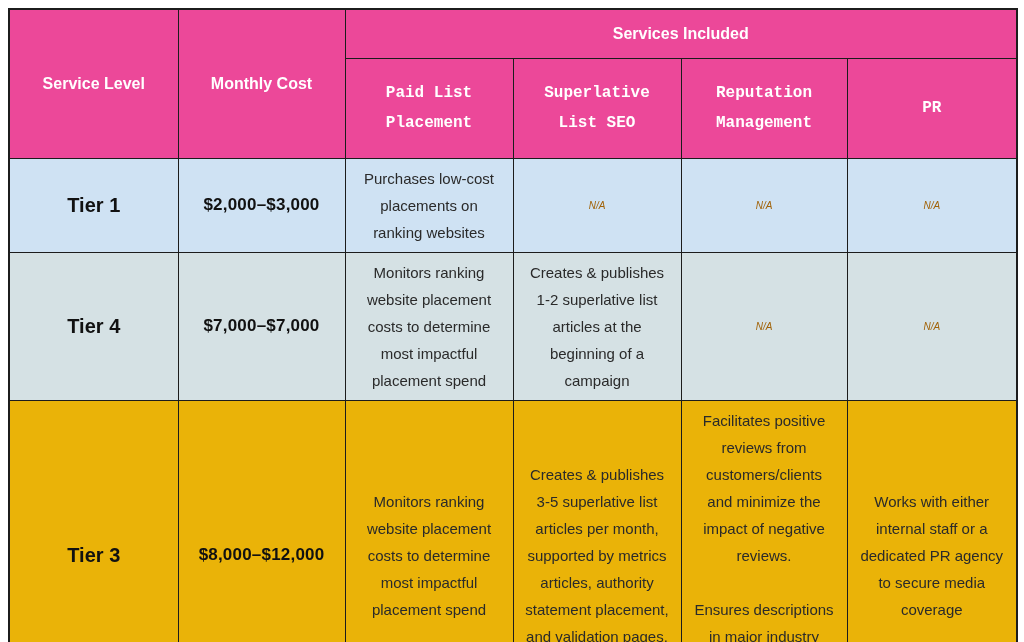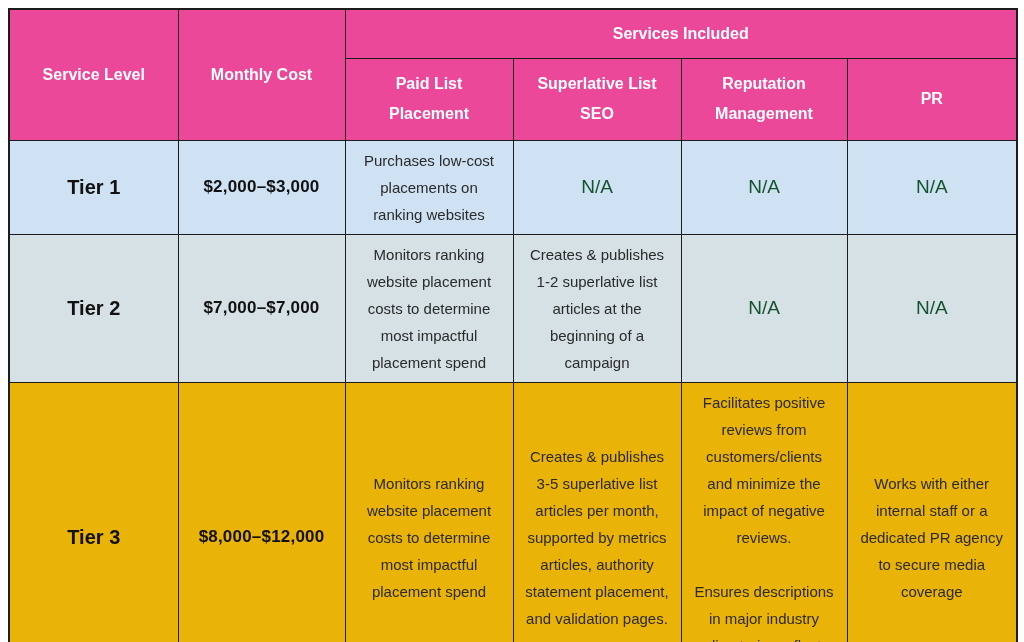--- a/index.html
+++ b/index.html
@@ -32,21 +32,21 @@
   }
   
   th.hdr {
     background: #ec4899;
     color: #ffffff;
     font-weight: bold;
     font-size: 16px;
     line-height: 1.9;
   }
   tr.hdr-top { height: 49px; }
-  tr.hdr-sub { height: 82px; }
+  tr.hdr-sub { height: 100px; font-family: Liberation Mono, monospace; }
   
   tr.tier1 { height: 90px; }
   tr.tier2 { height: 137px; }
   tr.tier3 { height: 265px; }
   tr.tier1 > * { background: #cfe2f3; }
   tr.tier2 > * { background: #d5e1e4; }
   tr.tier3 > * { background: #eab308; }
   th.tier-label {
     font-size: 20px;
     font-weight: bold;
@@ -58,22 +58,23 @@
     color: #111111;
     letter-spacing: 0.2px;
   }
   td.desc {
     font-size: 15px;
     color: #2a2a2a;
     line-height: 1.8;
     white-space: pre-line;
   }
   td.na {
-    font-size: 19px;
-    color: #14532d;
+    font-style: italic;
+    font-size: 10px;
+    color: #a16207;
   }
 </style>
 </head>
 <body>
 
 <div class="page">
   <table class="pricing">
     <colgroup>
       <col style="width:169px">
       <col style="width:167px">
@@ -98,21 +99,21 @@
     <tbody>
       <tr class="tier1">
         <th class="tier-label">Tier 1</th>
         <td class="cost">$2,000–$3,000</td>
         <td class="desc">Purchases low-cost placements on ranking websites</td>
         <td class="na">N/A</td>
         <td class="na">N/A</td>
         <td class="na">N/A</td>
       </tr>
       <tr class="tier2">
-        <th class="tier-label">Tier 2</th>
+        <th class="tier-label">Tier 4</th>
         <td class="cost">$7,000–$7,000</td>
         <td class="desc">Monitors ranking website placement costs to determine most impactful placement spend</td>
         <td class="desc">Creates &amp; publishes 1-2 superlative list articles at the beginning of a campaign</td>
         <td class="na">N/A</td>
         <td class="na">N/A</td>
       </tr>
       <tr class="tier3">
         <th class="tier-label">Tier 3</th>
         <td class="cost">$8,000–$12,000</td>
         <td class="desc">Monitors ranking website placement costs to determine most impactful placement spend</td>

